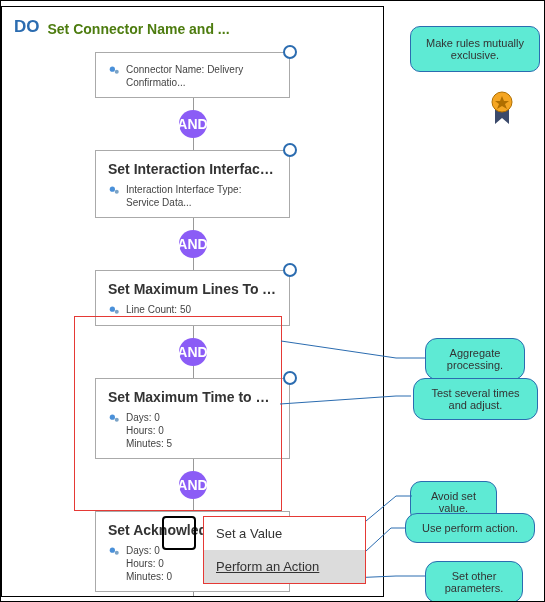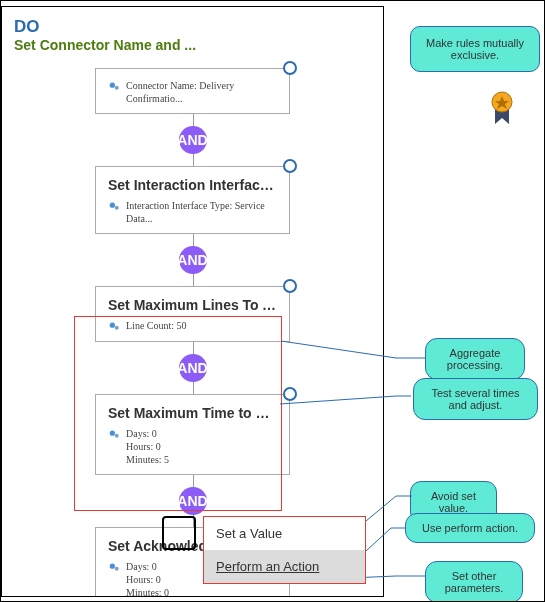--- a/index.html
+++ b/index.html
@@ -17,22 +17,21 @@
     left: 0;
     top: 5px;
     width: 383px;
     height: 591px;
     border: 1px solid #000;
     overflow: hidden;
   }
   .header {
     padding: 10px 12px;
     display: flex;
-    align-items: flex-start;
-    flex-direction: column;
+    align-items: flex-end;
   }
   .do-label {
     color: #2b6cb0;
     font-weight: bold;
     font-size: 17px;
     margin-right: 8px;
   }
   .header-title {
     color: #4d7c0f;
     font-size: 14px;
@@ -80,21 +79,20 @@
     height: 14px;
     margin-right: 4px;
     flex-shrink: 0;
   }
   .gears svg { display: block; }
   .node-detail {
     flex: 1;
     line-height: 1.3;
     white-space: normal;
     overflow: hidden;
-    font-family: Liberation Serif, serif;
   }
   .corner-circle {
     position: absolute;
     top: -8px;
     right: -8px;
     width: 14px;
     height: 14px;
     border: 2px solid #2b6cb0;
     border-radius: 50%;
     background: #fff;

